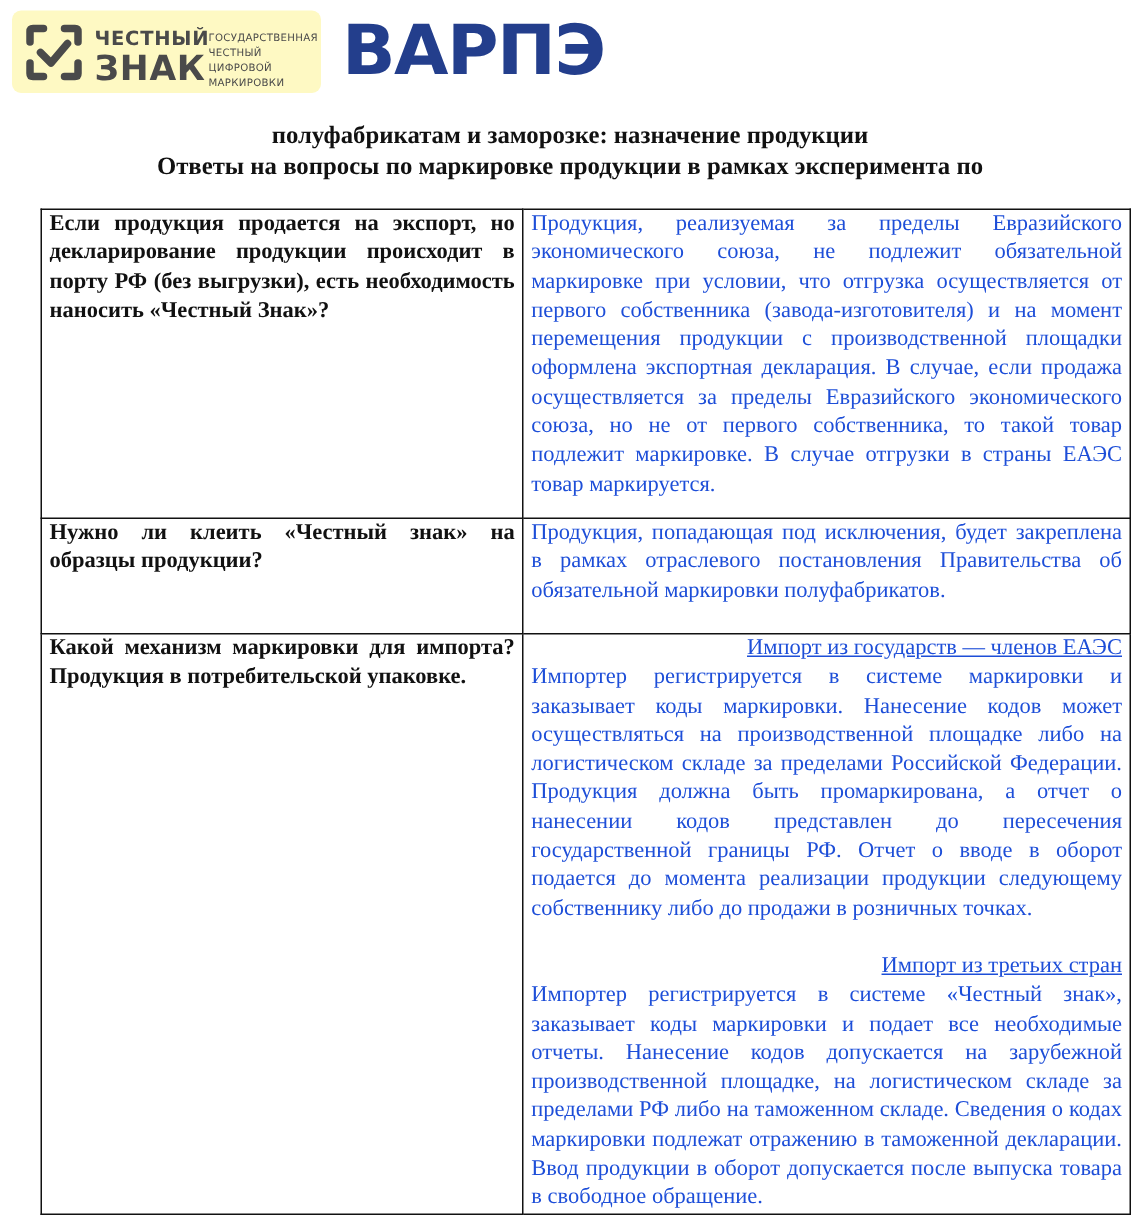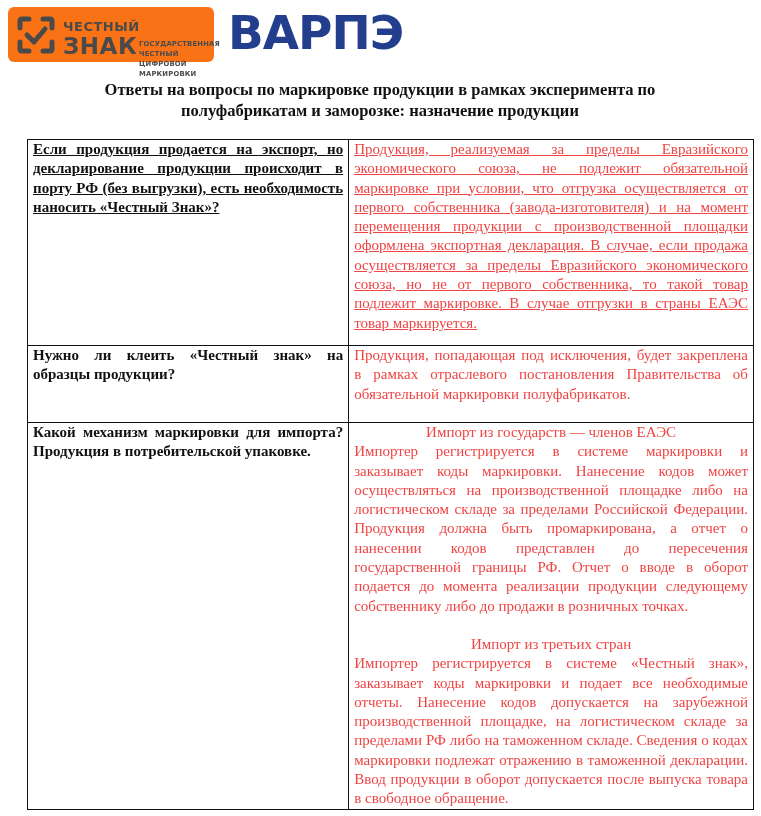--- a/index.html
+++ b/index.html
@@ -1,35 +1,35 @@
 <!DOCTYPE html>
 <html><head>
   <meta charset="utf-8">
   <style>
     html, body { margin: 0; padding: 0; background: #ffffff; }
     body { width: 761px; height: 816px; position: relative; overflow: hidden; font-family: "Liberation Serif", serif; color: #111; }
-    .logo-cz { position: absolute; left: 8px; top: 7px; width: 206px; height: 55px; background: #f97316; border-radius: 6px; }
+    .logo-cz { position: absolute; left: 8px; top: 7px; width: 206px; height: 55px; background: #fef9c3; border-radius: 6px; }
     .logo-cz svg.mark { position: absolute; left: 8px; top: 8px; }
     .cz-word { position: absolute; left: 55px; font-family: "DejaVu Sans", sans-serif; font-weight: bold; color: #4a4a4a; letter-spacing: 0.5px; }
     .cz-w1 { top: 12px; font-size: 13px; }
     .cz-w2 { top: 26px; font-size: 23px; }
-    .cz-sub { position: absolute; left: 131px; top: 13px; font-family: "DejaVu Sans", sans-serif; font-weight: bold; font-size: 6.8px; line-height: 10px; color: #4a4a4a; letter-spacing: 0.2px; margin-top: 19px; }
+    .cz-sub { position: absolute; left: 131px; top: 13px; font-family: "DejaVu Sans", sans-serif; font-weight: normal; font-size: 6.8px; line-height: 10px; color: #4a4a4a; letter-spacing: 0.2px; }
     .logo-varpe { position: absolute; left: 228px; top: 12px; width: 160px; height: 52px; }
     .varpe-text { position: absolute; left: 0; top: -6px; font-family: "DejaVu Sans", sans-serif; font-weight: bold; font-size: 46px; color: #233e8c; letter-spacing: -1px; transform: scaleX(1.02); transform-origin: left; }
     .varpe-wave { position: absolute; left: 0; top: 36px; }
     .title { position: absolute; left: 60px; width: 640px; top: 79px; text-align: center; font-weight: bold; font-size: 16.5px; line-height: 21px; }
     table.qa { position: absolute; left: 27px; top: 139px; width: 727px; border-collapse: collapse; font-size: 15px; line-height: 19.3px; }
     table.qa td { border: 1.6px solid #111; vertical-align: top; padding: 0 5px 0 5px; text-align: justify; }
     table.qa td.q { width: 311px; font-weight: bold; }
-    table.qa td.a { width: 395px; color: #ef4444; }
+    table.qa td.a { width: 395px; color: #1d4ed8; }
     .hdr td { font-weight: bold; height: 19px; }
-    .r1 td { height: 205px; text-decoration: underline; }
+    .r1 td { height: 205px; }
     .r2 td { height: 76px; margin-top: 40px; }
     .r3 td { height: 363px; }
-    .sub { display: block; text-align: center; }
+    .sub { text-decoration: underline; display: block; text-align: right; }
     .gap { height: 19px; }
   </style>
 </head>
 <body>
 
 <div class="logo-cz">
   <svg class="mark" width="40" height="40" viewBox="0 0 40 40">
     <g fill="none" stroke="#4a4a4a" stroke-width="5" stroke-linecap="round" stroke-linejoin="round">
       <path d="M4 13 V6 Q4 4 6 4 H13"></path>
       <path d="M27 4 H34 Q36 4 36 6 V13"></path>
@@ -49,22 +49,22 @@
 
 <div class="logo-varpe">
   <div class="varpe-text">ВАРПЭ</div>
   <svg class="varpe-wave" width="80" height="14" viewBox="0 0 80 14">
     <path d="M0 8 Q10 2 20 7 T40 7 T60 8" fill="none" stroke="#ffffff" stroke-width="2"></path>
     <path d="M0 12 Q12 6 24 11 T48 11" fill="none" stroke="#ffffff" stroke-width="1.5"></path>
   </svg>
 </div>
 
 <div class="title">
+  <div>полуфабрикатам и заморозке: назначение продукции</div>
   <div>Ответы на вопросы по маркировке продукции в рамках эксперимента по</div>
-  <div>полуфабрикатам и заморозке: назначение продукции</div>
 </div>
 
 <table class="qa">
   <tbody>
   <tr class="r1">
     <td class="q">Если продукция продается на экспорт, но декларирование продукции происходит в порту РФ (без выгрузки), есть необходимость наносить «Честный Знак»?</td>
     <td class="a">Продукция, реализуемая за пределы Евразийского экономического союза, не подлежит обязательной маркировке при условии, что отгрузка осуществляется от первого собственника (завода-изготовителя) и на момент перемещения продукции с производственной площадки оформлена экспортная декларация. В случае, если продажа осуществляется за пределы Евразийского экономического союза, но не от первого собственника, то такой товар подлежит маркировке. В случае отгрузки в страны ЕАЭС товар маркируется.</td>
   </tr>
   <tr class="r2">
     <td class="q">Нужно ли клеить «Честный знак» на образцы продукции?</td>

